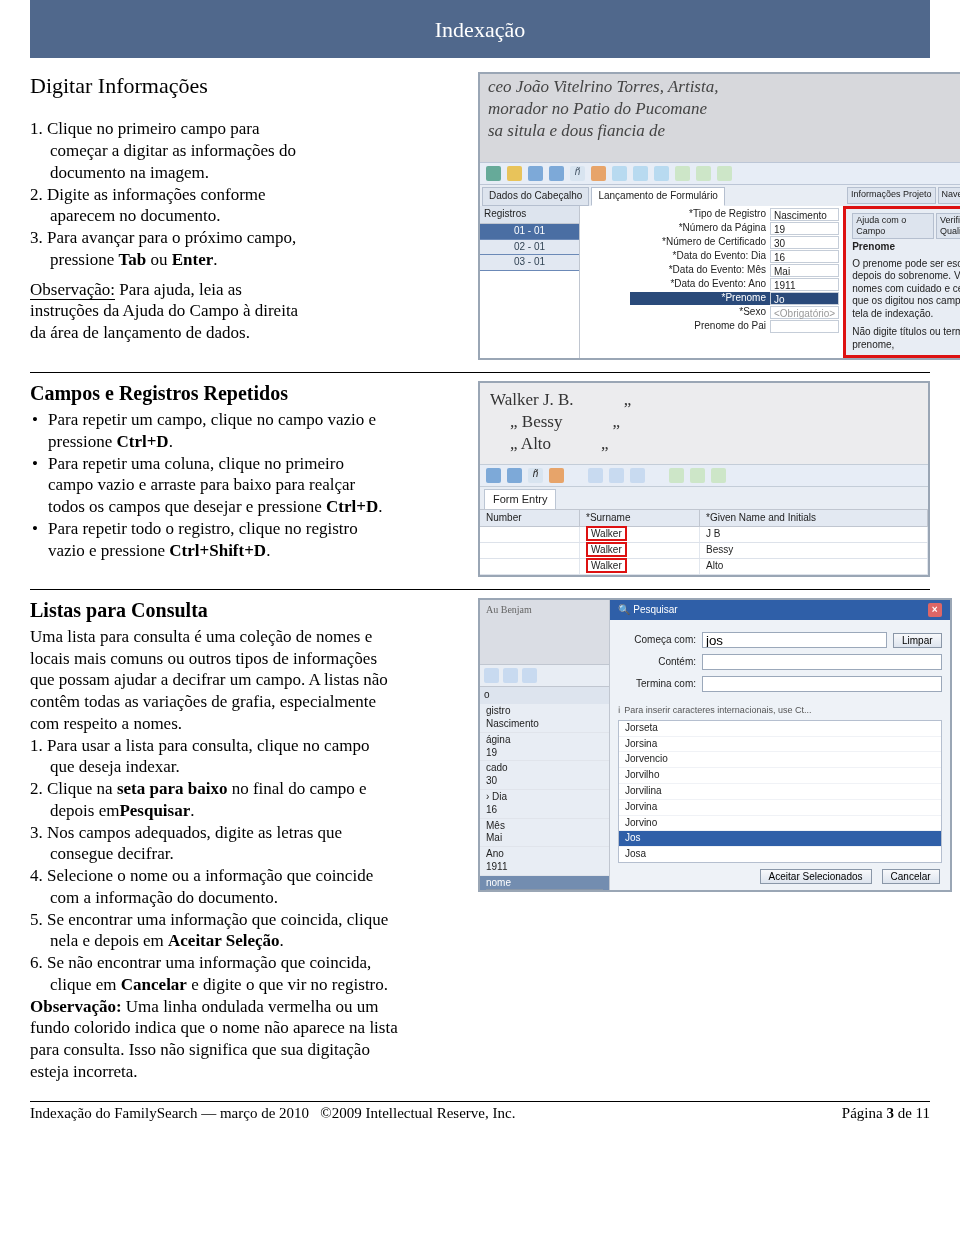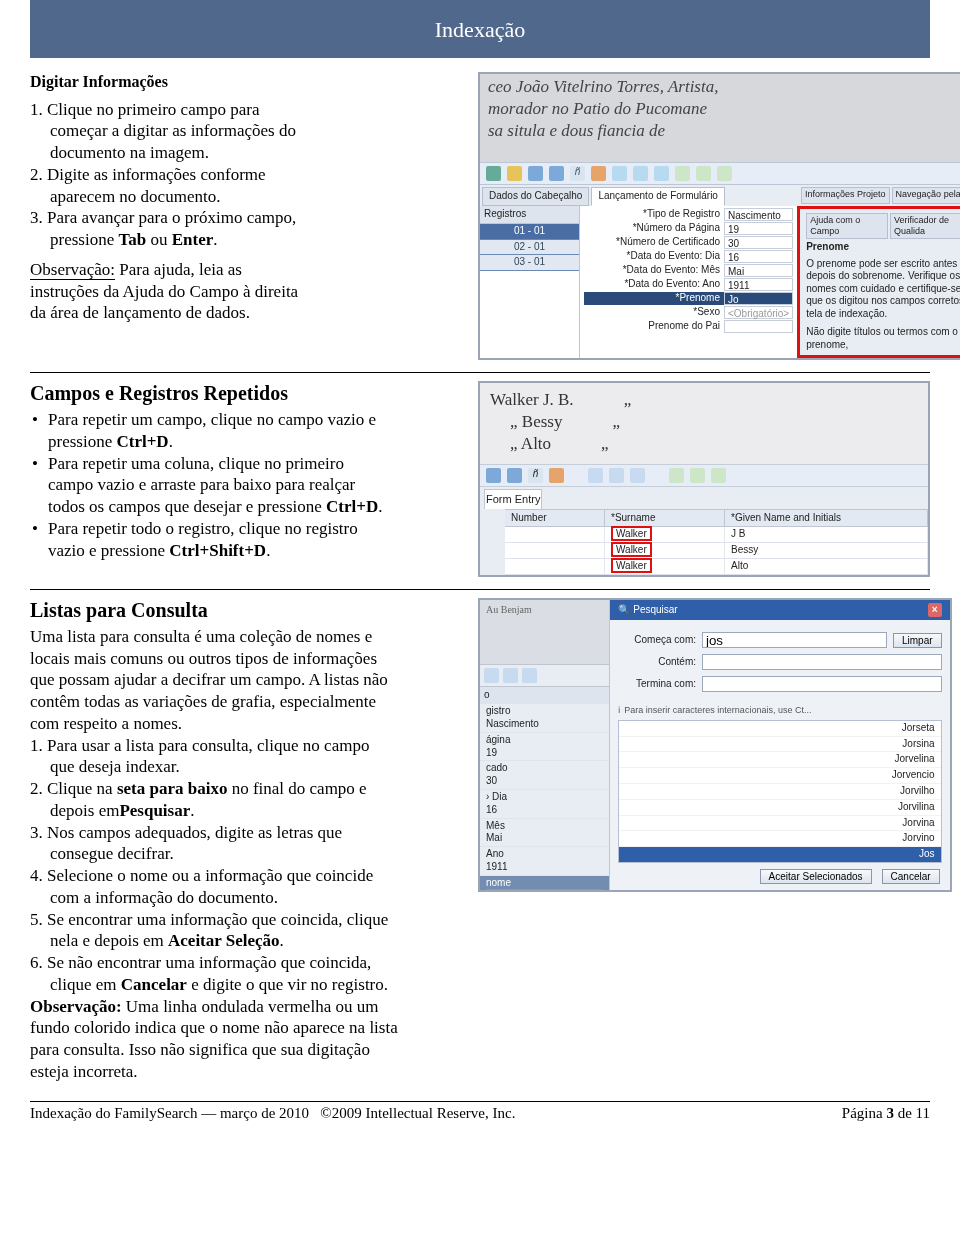--- a/index.html
+++ b/index.html
@@ -13,21 +13,21 @@
   }
   .banner {
     background: #50688c;
     color: #fff;
     margin: 0 30px;
     padding: 16px 0 14px 0;
     text-align: center;
     font-size: 22px;
   }
   .content { padding: 14px 30px 0 30px; }
-  h2 { font-size: 16px; font-weight: bold; margin-bottom: 6px; }
+  h2 { font-size: 22px; font-weight: normal; margin-bottom: 18px; }
   h3 { font-size: 20px; font-weight: bold; margin-bottom: 2px; }
   .row { display: flex; gap: 18px; margin-bottom: 12px; }
   .col-text { flex: 0 0 430px; }
   .col-img { flex: 1; }
   ol { list-style: none; padding-left: 0; }
   ol li { padding-left: 20px; text-indent: -20px; margin-bottom: 0; }
   ul.bul { list-style: none; padding-left: 0; }
   ul.bul li { padding-left: 18px; position: relative; margin-bottom: 0; }
   ul.bul li::before { content: "•"; position: absolute; left: 2px; }
   .obs { margin-top: 8px; }
@@ -44,41 +44,41 @@
     color: #222;
     overflow: hidden;
   }
   
   .s1-img { background:#d7d8dc; height:88px; font-family:'Brush Script MT',cursive; font-size:17px; color:#444; padding:2px 8px; line-height:1.3; font-style:italic;}
   .s1-tool { background:#e7edf6; border-top:1px solid #bcc6d6; border-bottom:1px solid #bcc6d6; padding:3px 6px; display:flex; gap:6px;}
   .tico { width:15px; height:15px; border-radius:2px; display:inline-block;}
   .tabs1 { display:flex; gap:2px; padding:2px 2px 0 2px; font-size:10px;}
   .tab1 { background:#dde4ee; border:1px solid #b5bfcf; padding:2px 6px;}
   .tab1.act { background:#fff; border-bottom-color:#fff;}
-  .s1-body { display:flex; background:#fff;}
+  .s1-body { display:flex; background:#fff;gap:46px;}
   .regcol { width:100px; border-right:1px solid #c0c6d0;}
   .regh{ background:#dde4ee; border-bottom:1px solid #c0c6d0; padding:2px 4px;}
   .regi{ background:#4a6ea3; color:#fff; padding:1px 6px; text-align:center; border-bottom:1px solid #6b89b7; font-size:10px;}
   .regi.off{ background:#e2e8f2; color:#345;}
   .fieldcol { flex:1; padding:2px 0;}
   .fld{ display:flex; padding:0 4px 1px 4px;}
   .fld .lbl{ flex:0 0 140px; text-align:right; padding-right:4px; font-size:10px;}
   .fld .val{ flex:1; border:1px solid #c5cdd8; background:#fff; padding:0 3px; font-size:10px; height:13px; line-height:13px;}
   .fld.hl .val{ background:#2a4a7a; color:#fff;}
   .fld .val.gray{ color:#999;}
   .helpcol{ width:190px; border:3px solid #d11; padding:4px 6px; font-size:10px; line-height:1.25;}
   .helptabs{ display:flex; gap:2px; margin-bottom:2px; font-size:9px;}
   .helptab{ background:#dde4ee; border:1px solid #b5bfcf; padding:1px 3px;}
 
   
   .s2-img{ background:#ececee; height:81px; padding:6px 10px; font-family:'Brush Script MT',cursive; color:#333; font-size:17px;}
   .s2row{ display:flex; gap:50px;}
   .s2tool{ background:#e7edf6; border-top:1px solid #c4cdd8; border-bottom:1px solid #c4cdd8; padding:3px 6px; display:flex; gap:6px;}
-  .s2tab{ background:#fff; display:inline-block; border:1px solid #bcc6d4; border-bottom:none; padding:2px 1px; margin:2px 0 0 4px; font-size:11px;}
-  .s2grid{ background:#fff; border-top:1px solid #c0c6d0;margin-left:25px;}
+  .s2tab{ background:#fff; display:inline-block; border:1px solid #bcc6d4; border-bottom:none; padding:2px 8px; margin:2px 0 0 4px; font-size:11px;}
+  .s2grid{ background:#fff; border-top:1px solid #c0c6d0;}
   .s2hr{ display:flex; background:#e3e9f2; border-bottom:1px solid #c0c6d0;}
   .s2hc{ padding:2px 6px; font-size:10px; border-right:1px solid #c0c6d0;}
   .s2r{ display:flex; border-bottom:1px solid #dde2ea;}
   .s2c{ padding:1px 6px; font-size:10px; border-right:1px solid #e2e7ee; height:15px;}
   .c1{width:100px;} .c2{width:120px;} .c3{flex:1;}
   .s2hl{ border:2px solid #d11; padding:0 3px;}
 
   
   .s3wrap{ display:flex; height:290px;}
   .s3left{ width:130px; background:#e8edf4; border-right:1px solid #c0c6d0; font-size:10px;}
@@ -89,21 +89,21 @@
   .s3lf .gray{ color:#999;}
   .s3r{ flex:1; display:flex; flex-direction:column; background:#eef2f7;}
   .s3title{ background:#2f5fa8; color:#fff; padding:3px 8px; display:flex; justify-content:space-between; align-items:center;}
   .close-x{ background:#d66; width:14px; height:14px; display:flex; align-items:center; justify-content:center; color:#fff; font-weight:bold; font-size:10px; border-radius:2px;}
   .s3form{ padding:6px 8px; font-size:10px;}
   .s3frow{ display:flex; align-items:center; gap:6px; margin-bottom:4px;margin-top:6px;}
   .s3frow label{ width:78px; text-align:right;}
   .s3inp{ flex:1; border:1px solid #9ba8ba; background:#fff; height:16px; padding:0 3px;}
   .s3btn{ border:1px solid #8a97a8; background:linear-gradient(#f8f9fb,#dde4ee); padding:1px 8px; font-size:10px; cursor:pointer;}
   .s3note{ font-size:9px; padding:3px 8px; color:#555; display:flex; gap:4px; align-items:center;}
-  .s3list{ background:#fff; border:1px solid #b5bfcf; margin:0 8px; flex:1; overflow:hidden;text-align:right;}
+  .s3list{ background:#fff; border:1px solid #b5bfcf; margin:0 8px; flex:1; overflow:hidden;}
   .s3li{ padding:1px 6px; font-size:10px; border-bottom:1px solid #f0f2f6;}
   .s3li.sel{ background:#2f5fa8; color:#fff;}
   .s3btns{ display:flex; gap:10px; justify-content:flex-end; padding:6px 10px;}
 
   .footer{
     border-top:1px solid #000;
     margin:18px 30px 0 30px;
     display:flex;
     justify-content:space-between;
     font-size:15px;
@@ -383,21 +383,20 @@
               <input class="s3inp" style="">
             </div>
           </div>
           <div class="s3note">
                 <span>ℹ</span>
                 <span>Para inserir caracteres internacionais, use Ct...</span>
               </div>
           <div class="s3list">
             <div class="s3li">Jorseta</div>
             <div class="s3li">Jorsina</div>
-            <div class="s3li">Jorvelina</div>
             <div class="s3li">Jorvencio</div>
             <div class="s3li">Jorvilho</div>
             <div class="s3li">Jorvilina</div>
             <div class="s3li">Jorvina</div>
             <div class="s3li">Jorvino</div>
             <div class="s3li sel">Jos</div>
             <div class="s3li">Josa</div>
           </div>
           <div class="s3btns">
             <button class="s3btn">Aceitar Selecionados</button>

